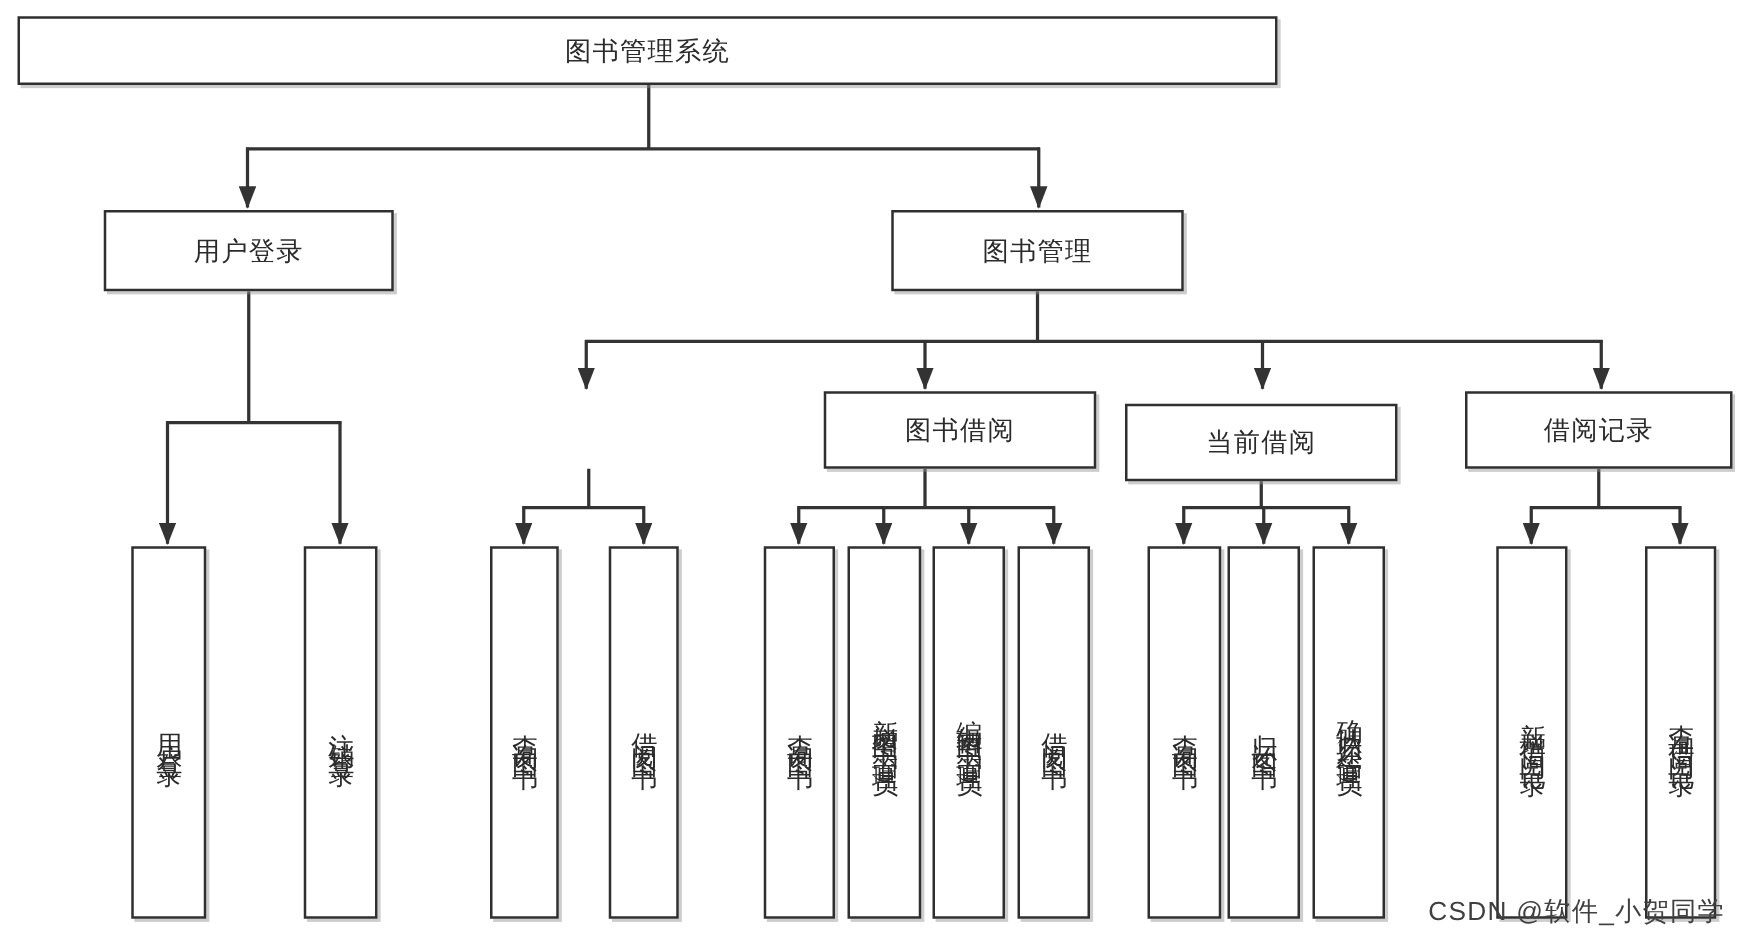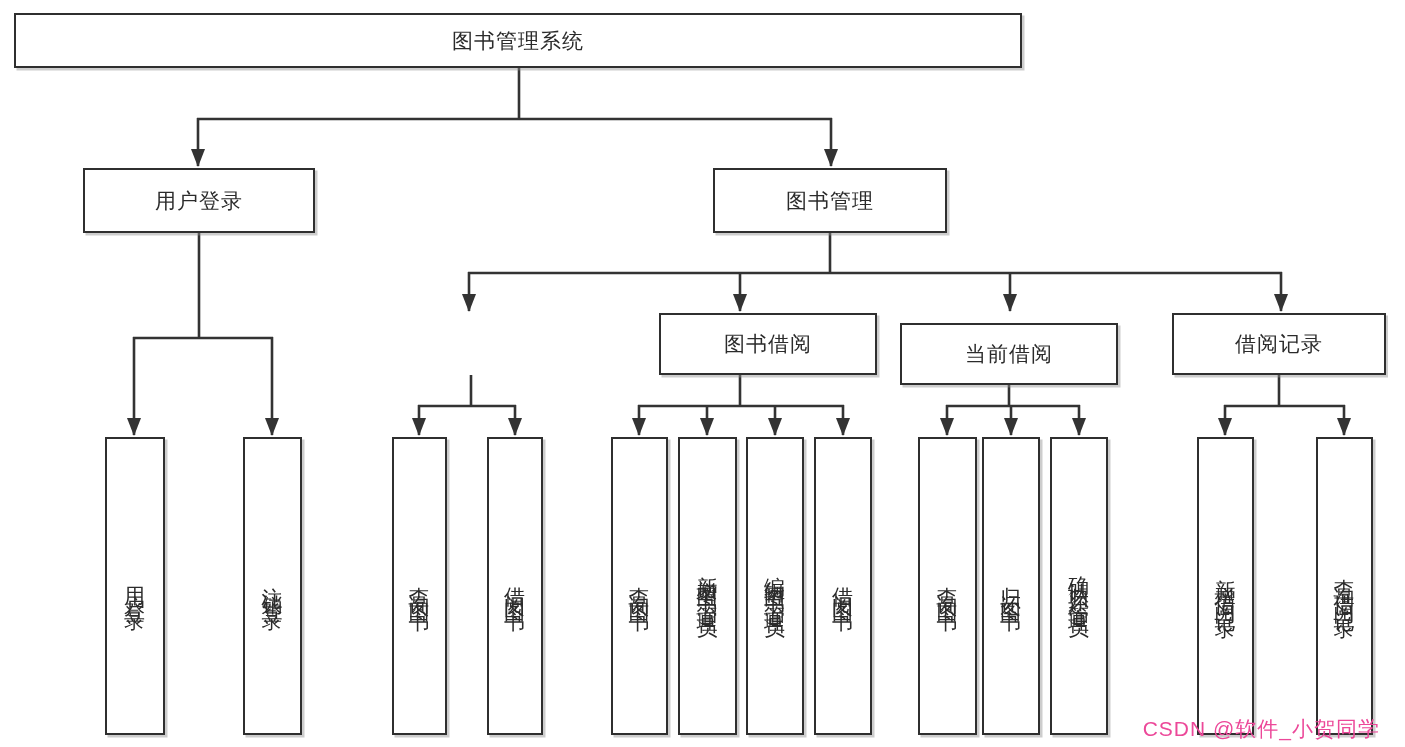--- a/index.html
+++ b/index.html
@@ -16,21 +16,21 @@
     display:flex;align-items:center;justify-content:center;
     color:#2b2b2b;
   }
   .hlabel{font-size:21px;letter-spacing:1px;white-space:nowrap;}
   .vtext{
     writing-mode:vertical-rl;text-orientation:mixed;
     font-size:21px;letter-spacing:8px;line-height:1;color:#2b2b2b;
   }
   .watermark{
     position:absolute;right:8px;bottom:4px;z-index:5;
-    font-size:21px;color:#ec4899;letter-spacing:1px;white-space:nowrap;
+    font-size:21px;color:#404040;letter-spacing:1px;white-space:nowrap;
   }
 </style>
 </head>
 <body>
 
 <div id="stage">
 
   <svg id="wires" viewBox="0 0 1405 747" xmlns="http://www.w3.org/2000/svg">
     <defs>
       <marker id="arr" markerUnits="userSpaceOnUse" markerWidth="18" markerHeight="14" refX="17" refY="7" orient="auto">

